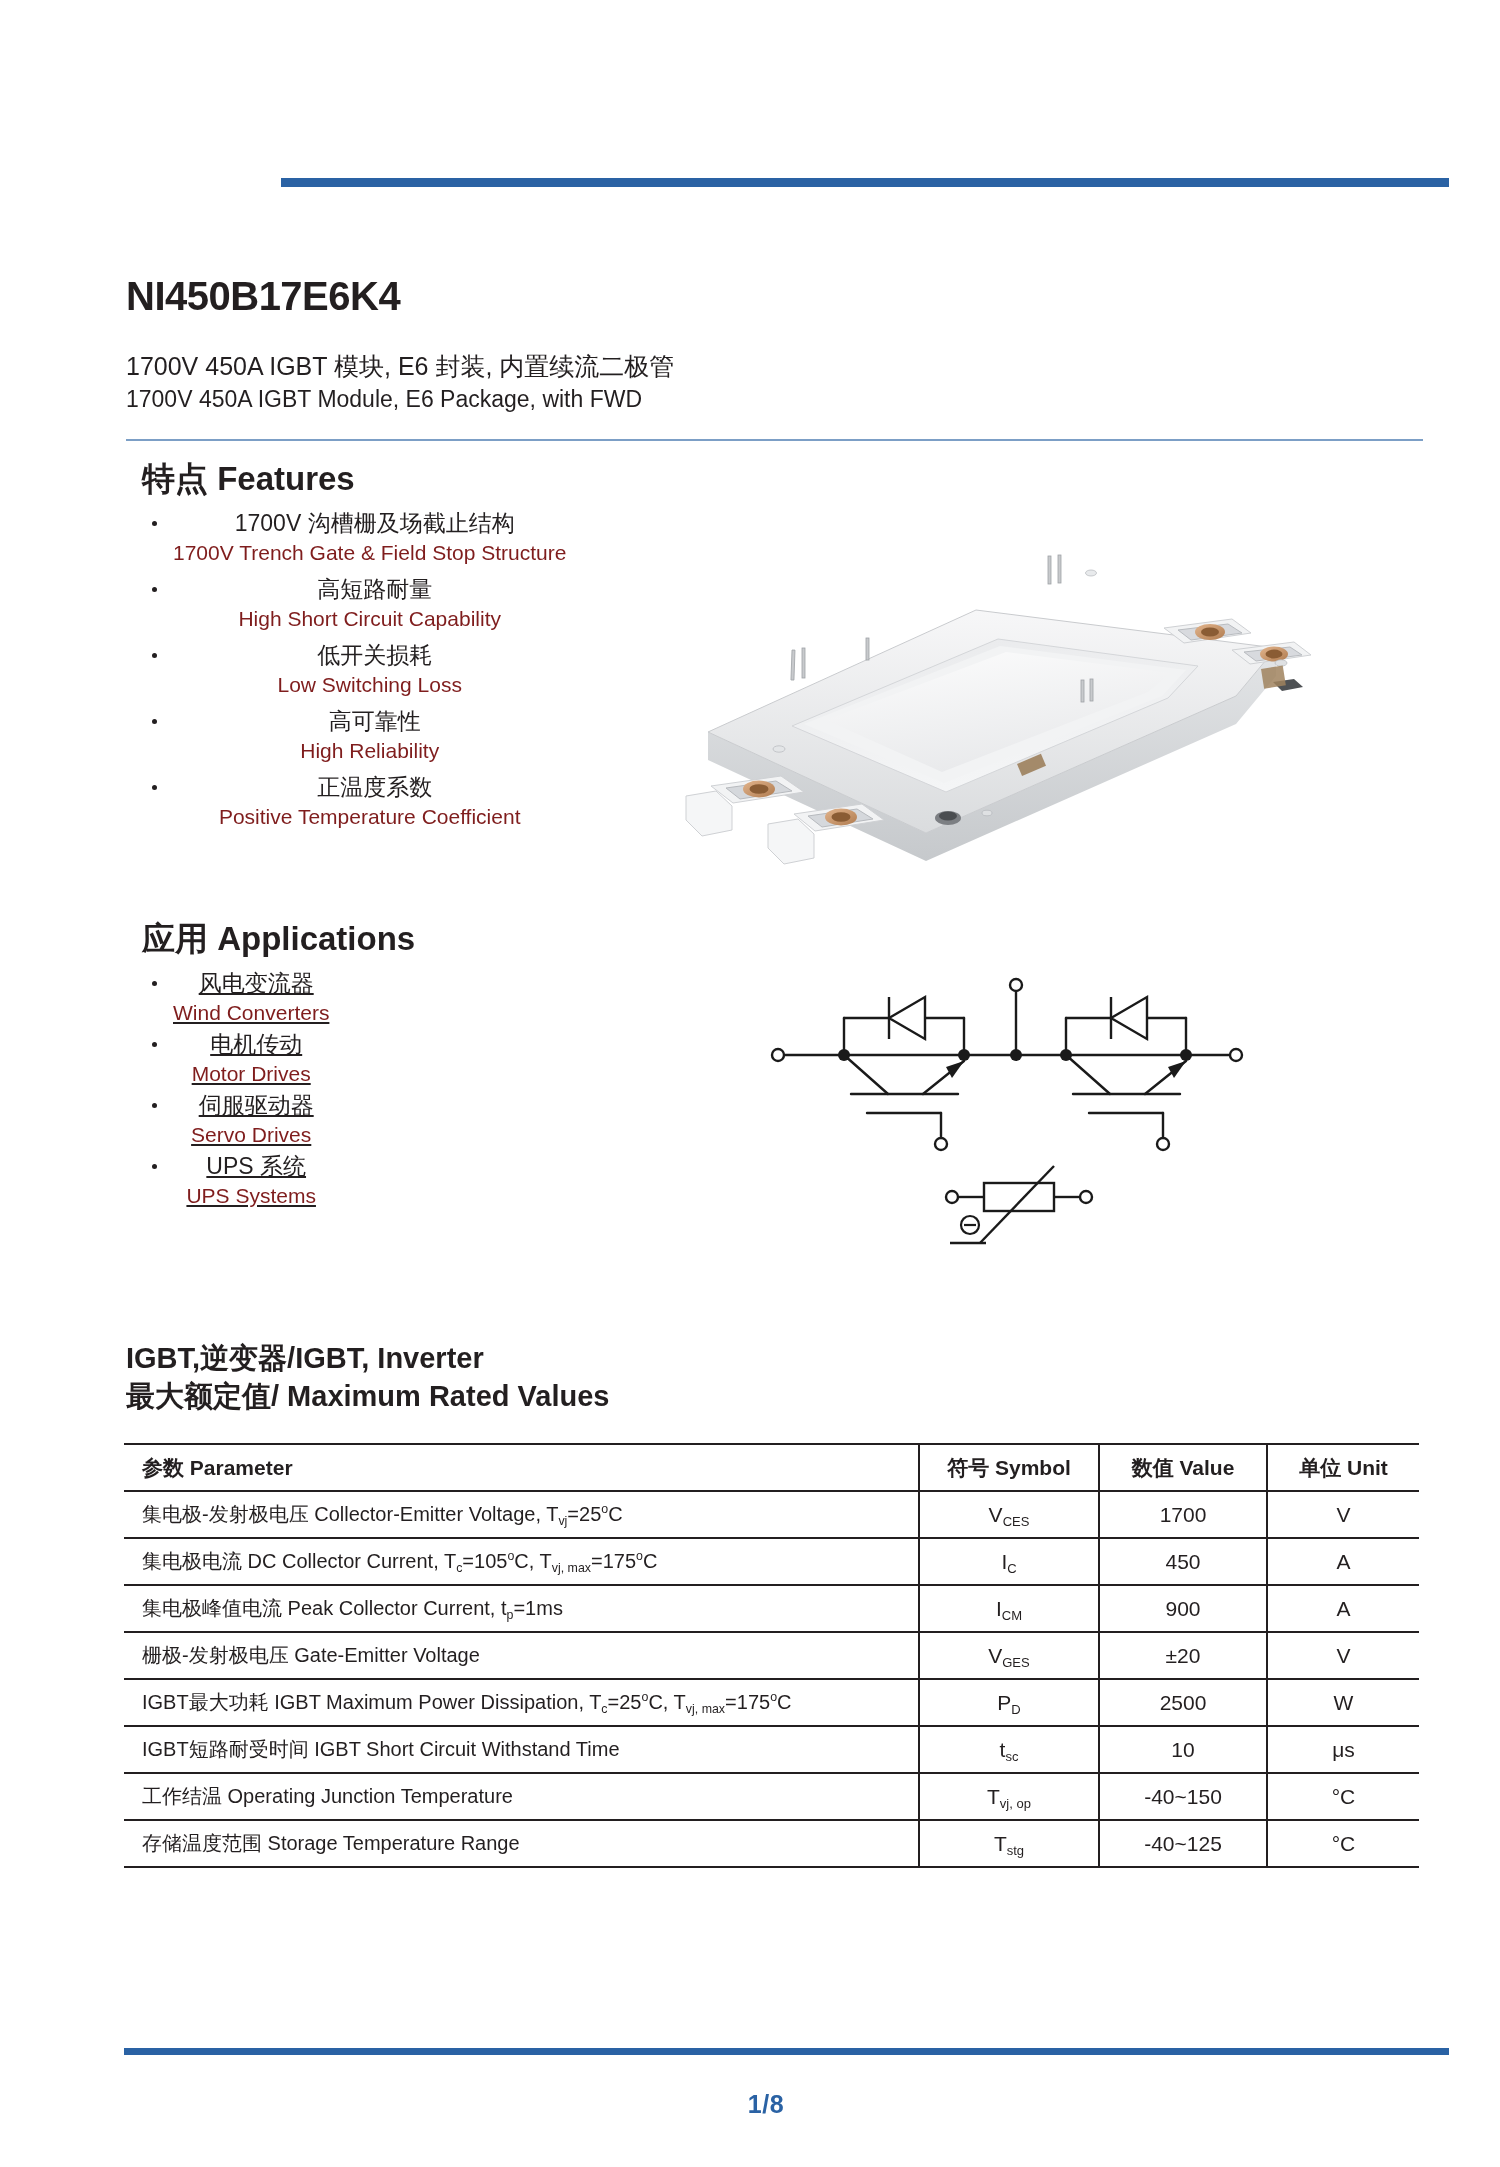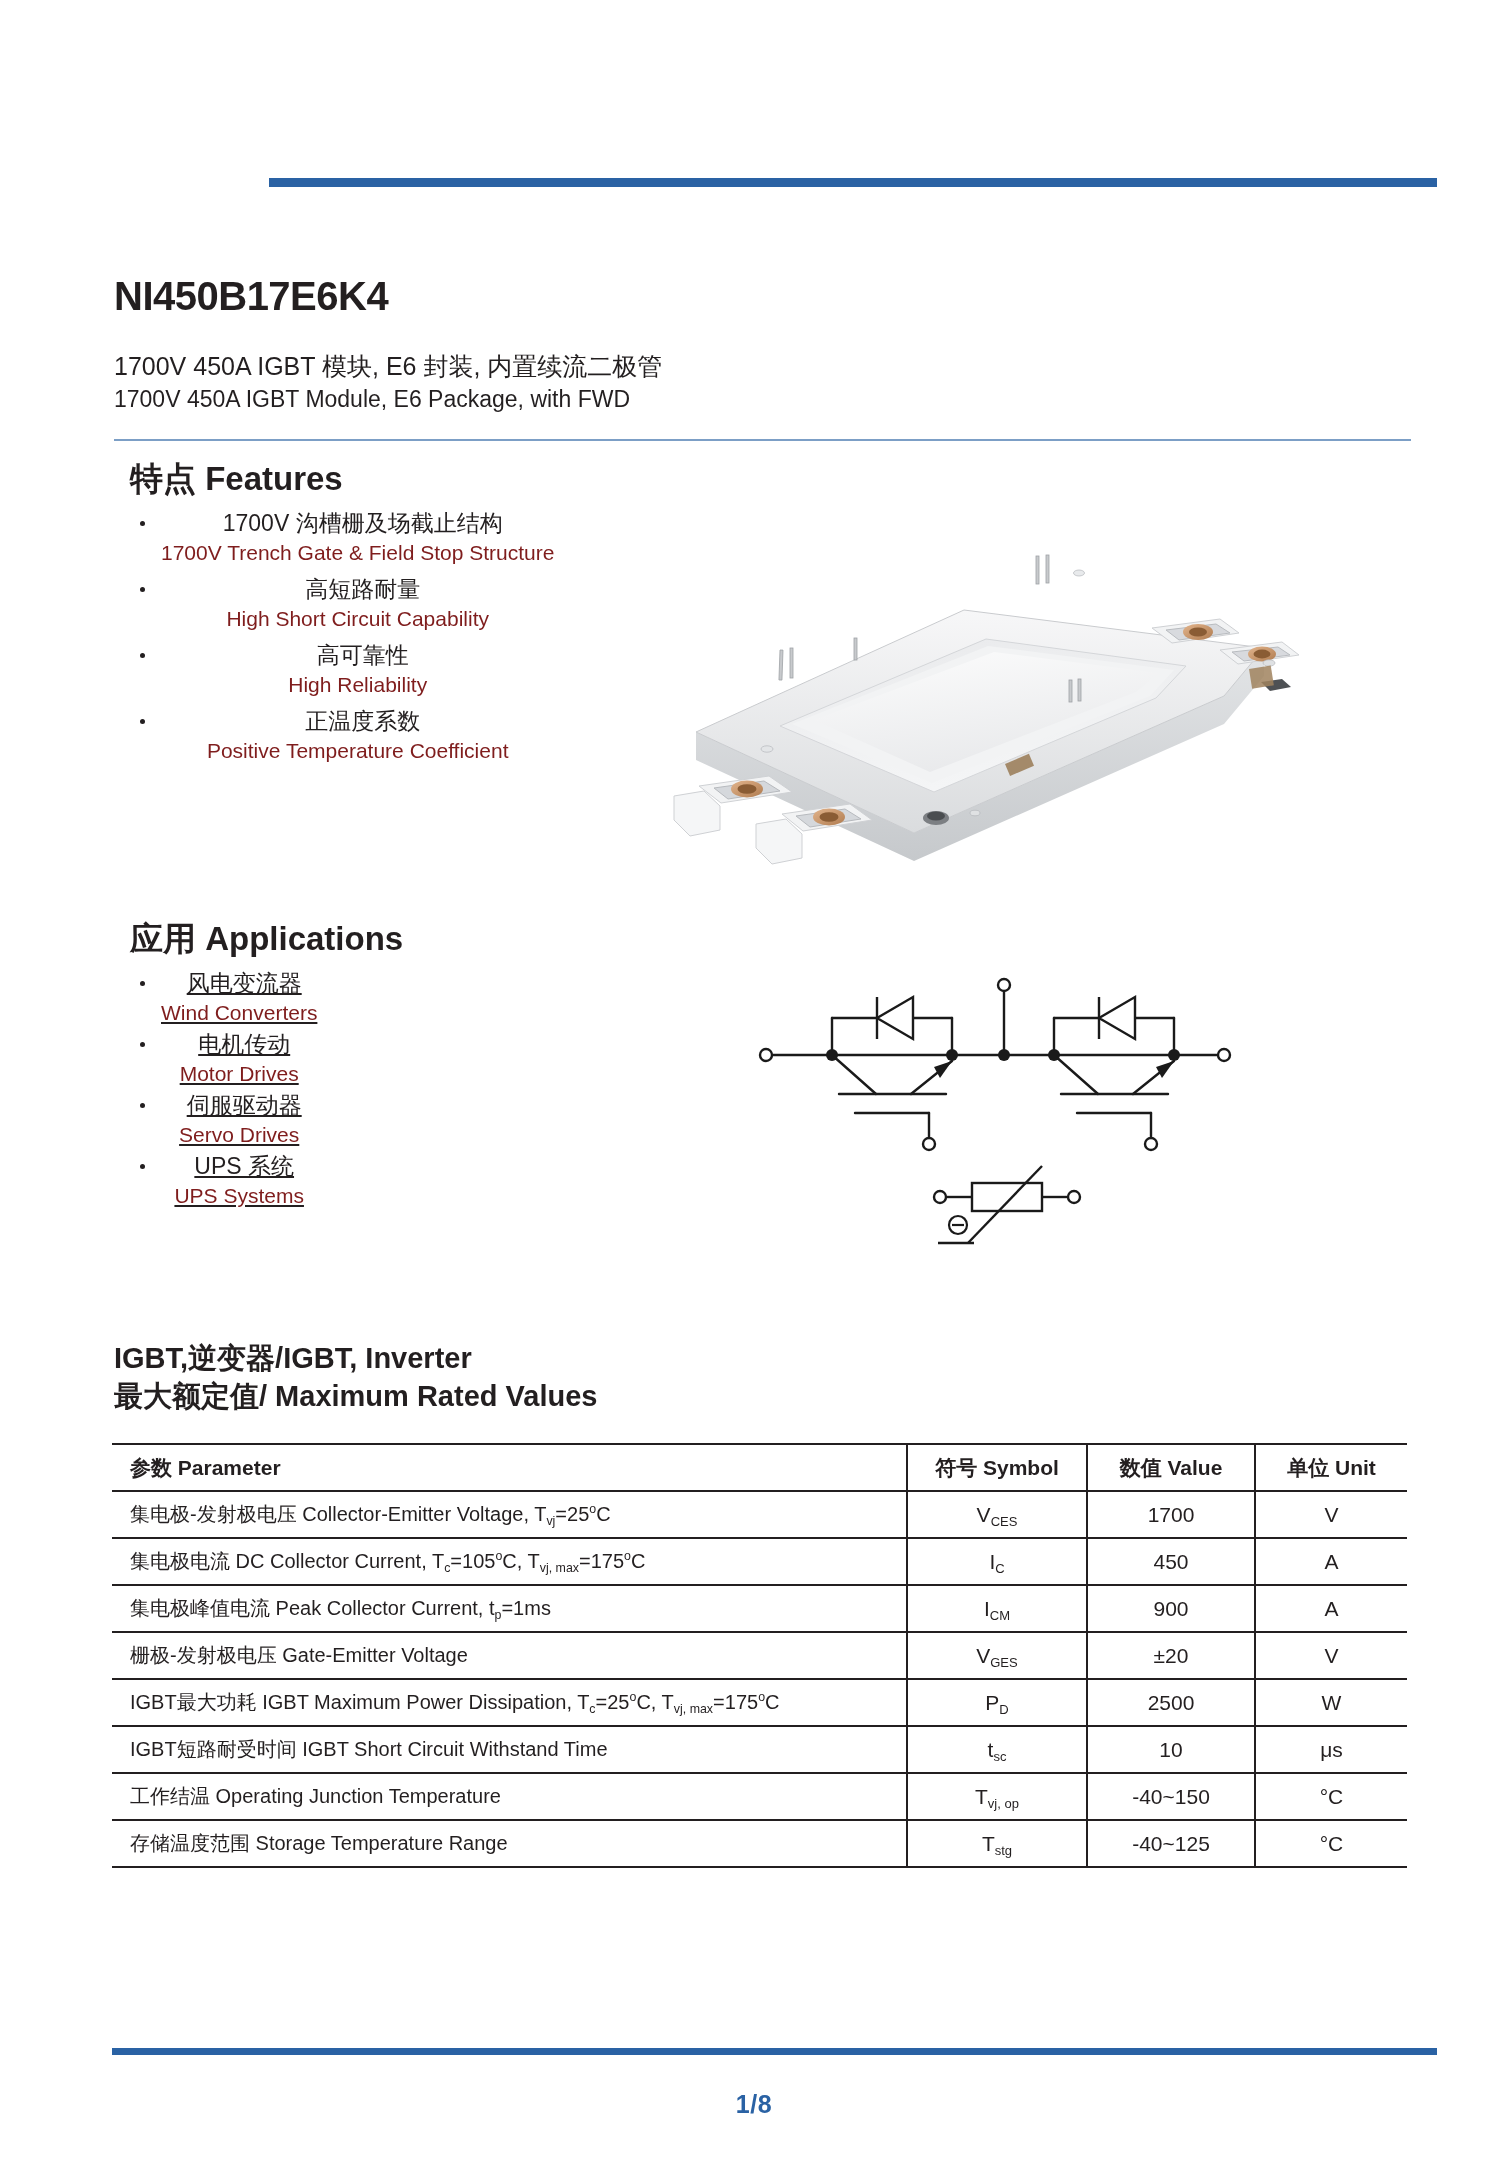--- a/index.html
+++ b/index.html
@@ -10,21 +10,21 @@
     background: #ffffff;
     font-family: "Liberation Sans", "DejaVu Sans", sans-serif;
     color: #231f20;
     position: relative;
     overflow: hidden;
   }
 
   
   .page {
     position: absolute;
-    left: 4px; top: 0;
+    left: 16px; top: 0;
     width: 1196px; height: 2167px;
   }
 
   .rule-top {
     position: absolute;
     left: 265px; top: 178px;
     width: 1168px; height: 9px;
     background: #2a62a4;
   }
   .rule-bottom {
@@ -199,20 +199,25 @@
   <div class="bullet-list" id="features-list">
       <div class="bullet-item">
         <span class="bullet-dot"></span>
         <div class="bi-cn">1700V 沟槽栅及场截止结构</div>
         <div class="bi-en">1700V Trench Gate &amp; Field Stop Structure</div>
       </div>
       <div class="bullet-item">
         <span class="bullet-dot"></span>
         <div class="bi-cn">高短路耐量</div>
         <div class="bi-en">High Short Circuit Capability</div>
+      </div>
+      <div class="bullet-item">
+        <span class="bullet-dot"></span>
+        <div class="bi-cn">低开关损耗</div>
+        <div class="bi-en">Low Switching Loss</div>
       </div>
       <div class="bullet-item">
         <span class="bullet-dot"></span>
         <div class="bi-cn">高可靠性</div>
         <div class="bi-en">High Reliability</div>
       </div>
       <div class="bullet-item">
         <span class="bullet-dot"></span>
         <div class="bi-cn">正温度系数</div>
         <div class="bi-en">Positive Temperature Coefficient</div>

